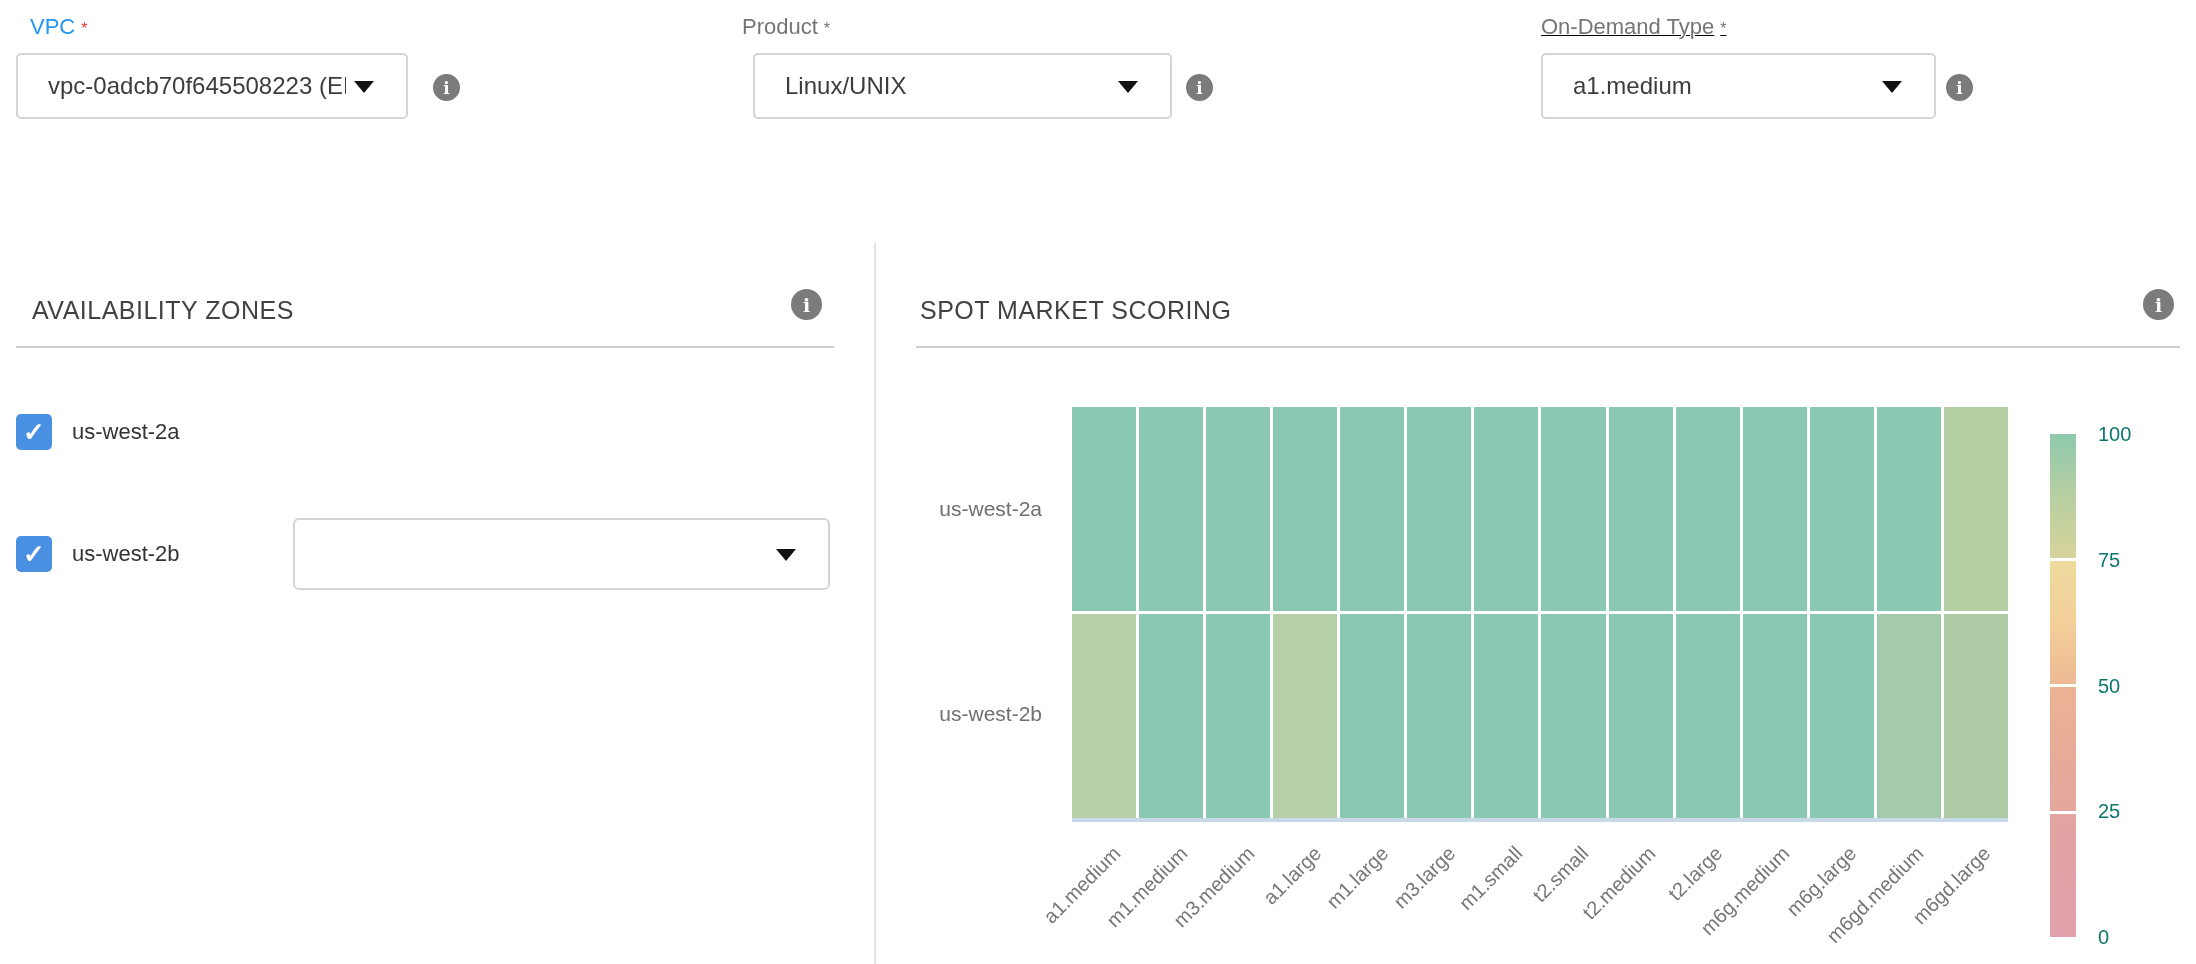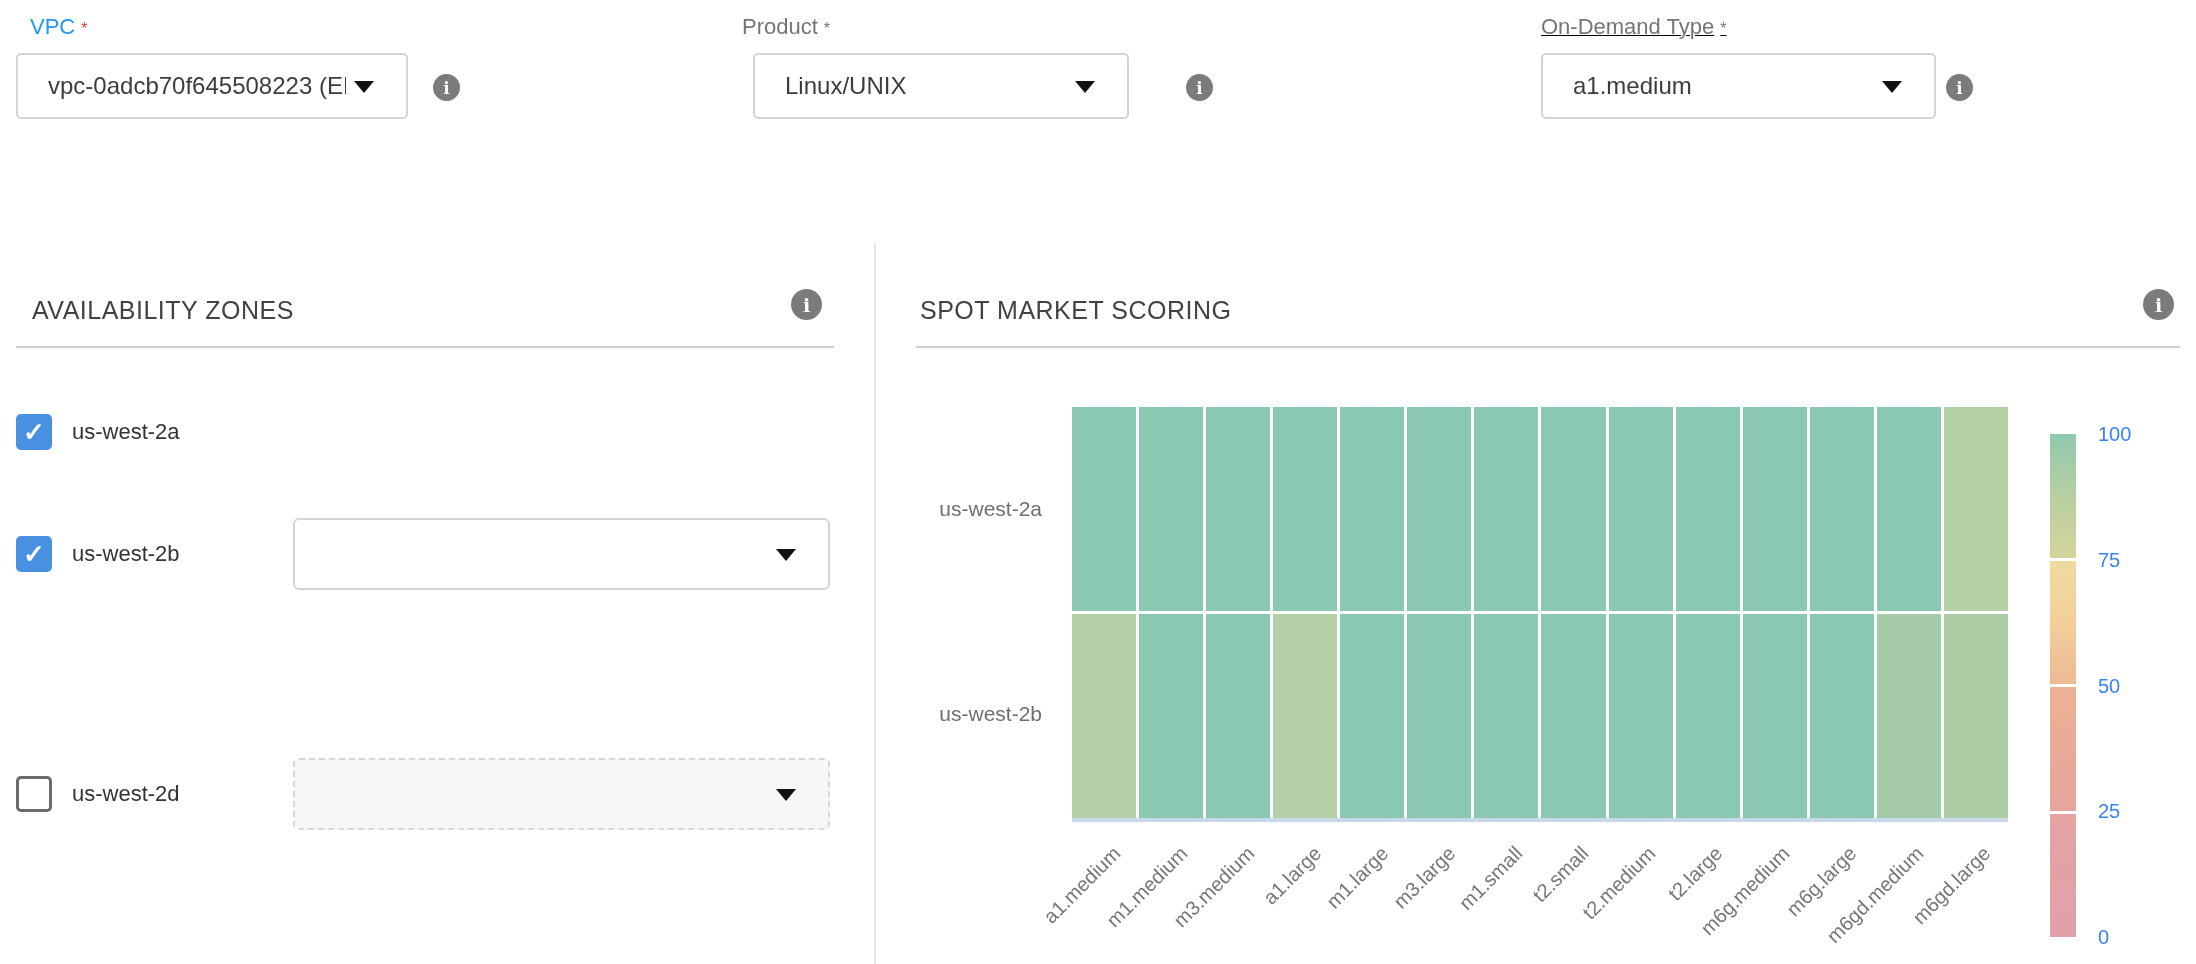--- a/index.html
+++ b/index.html
@@ -49,38 +49,38 @@
   .hm-cell { width:100%; height:100%; }
   .hm-row-label { position:absolute; width:150px; text-align:right; font-size:21px; color:#6f6f6f; }
   .hm-col-label { position:absolute; width:200px; height:24px; text-align:right; font-size:20px;
     color:#767676; transform:rotate(-45deg); transform-origin:100% 0; white-space:nowrap; }
   .hm-axis { position:absolute; left:1072px; top:818px; width:936px; height:4px; background:#c7d9e9; }
 
   
   #colorbar { position:absolute; left:2050px; top:434px; width:26px; height:503px;
     display:flex; flex-direction:column; gap:3px; }
   #colorbar .seg { flex:1; }
-  .cb-tick { position:absolute; left:2098px; font-size:20px; color:#3b82f6; }
+  .cb-tick { position:absolute; left:2098px; font-size:20px; color:#0f766e; }
 </style>
 </head>
 <body>
 
 <div class="abs" style="left:30px; top:14px;">
   <span class="field-label blue">VPC</span><span class="req">*</span>
 </div>
 <div class="select-box" style="left:16px; top:53px; width:392px;">
   <span class="val">vpc-0adcb70f645508223 (EKS-VPC)</span>
   <span class="caret"></span>
 </div>
 <div class="info-icon" style="left:433px; top:74px;">i</div>
 
 <div class="abs" style="left:742px; top:14px;">
   <span class="field-label">Product</span><span class="req" style="color:#757575;">*</span>
 </div>
-<div class="select-box" style="left:753px; top:53px; width:376px;">
+<div class="select-box" style="left:753px; top:53px; width:419px;">
   <span class="val">Linux/UNIX</span>
   <span class="caret"></span>
 </div>
 <div class="info-icon" style="left:1186px; top:74px;">i</div>
 
 <div class="abs" style="left:1541px; top:14px;text-decoration:underline;">
   <span class="field-label">On-Demand Type</span><span class="req" style="color:#757575;">*</span>
 </div>
 <div class="select-box" style="left:1541px; top:53px; width:395px;">
   <span class="val">a1.medium</span>
@@ -96,27 +96,20 @@
 
 <div class="abs" id="zones-list" style="left:16px; top:396px; width:814px; height:440px;">
     <div class="zone-row" style="top: 0px;">
       <div class="cbx checked">✓</div>
       <span class="zone-name">us-west-2a</span>
     </div>
     <div class="zone-row" style="top: 122px;">
       <div class="cbx checked">✓</div>
       <span class="zone-name">us-west-2b</span>
       <div class="zone-select filled">
-        <span class="caret"></span>
-      </div>
-    </div>
-    <div class="zone-row" style="top: 362px;">
-      <div class="cbx unchecked"></div>
-      <span class="zone-name">us-west-2d</span>
-      <div class="zone-select empty">
         <span class="caret"></span>
       </div>
     </div>
   </div>
 
 <div class="abs section-title" style="left:920px; top:296px;">SPOT MARKET SCORING</div>
 <div class="info-icon lg" style="left:2143px; top:289px;">i</div>
 <div class="hr" style="left:916px; top:346px; width:1264px;"></div>
 
 <div id="heatmap-grid">

